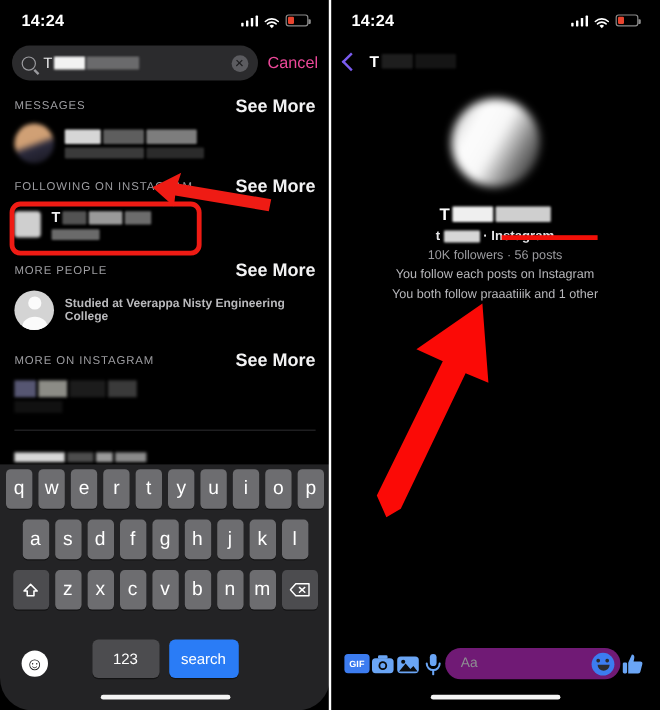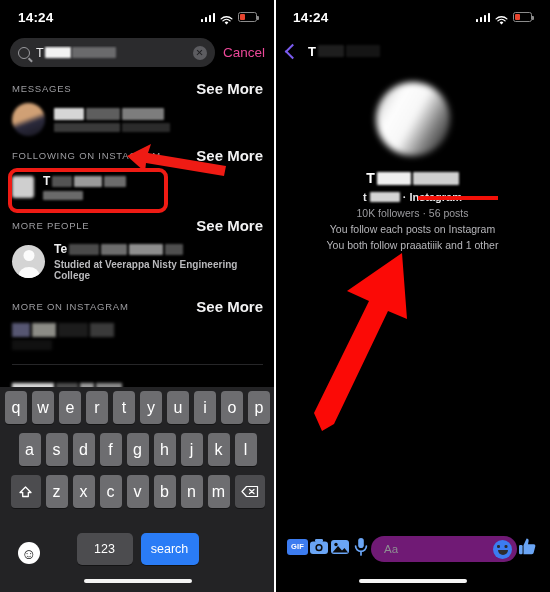--- a/index.html
+++ b/index.html
@@ -3,21 +3,21 @@
 <meta charset="utf-8">
 <style>
   * { box-sizing: border-box; margin: 0; padding: 0; }
   html, body {
     width: 550px; height: 592px;
     background: #000;
     font-family: "Liberation Sans", sans-serif;
     overflow: hidden;
   }
   .screens { position: relative; width: 550px; height: 592px; display: flex; }
-  .phone { position: relative; width: 275px; height: 592px; background: #000; overflow: hidden; }
+  .phone { position: relative; width: 275px; height: 592px; background: #000; overflow: hidden; border-radius: 27px; }
   .divider { position: absolute; left: 274px; top: 0; width: 2px; height: 592px; background: #ffffff; z-index: 40; }
 
   
   .statusbar { position: relative; height: 34px; display: flex; align-items: center; justify-content: space-between; padding: 0 18px; }
   .clock { color: #fff; font-size: 13.5px; font-weight: bold; letter-spacing: .2px; }
   .status-icons { display: flex; align-items: center; gap: 5px; }
   .bars { display: flex; align-items: flex-end; gap: 1.5px; height: 10px; }
   .bars i { display: block; width: 2.5px; background: #fff; border-radius: .5px; }
   .bars i:nth-child(1){height:3.5px;} .bars i:nth-child(2){height:5.5px;}
   .bars i:nth-child(3){height:7.5px;} .bars i:nth-child(4){height:9.5px;}
@@ -87,21 +87,21 @@
   .profile { display:flex; flex-direction:column; align-items:center; padding-top: 18px; }
   .pfp { width: 74px; height: 74px; border-radius: 50%; background: linear-gradient(120deg,#b9b9b9 0%, #fdfdfd 28%, #f7f7f7 50%, #828282 72%, #0d0d0d 100%); filter: blur(3.4px); }
   .p-name { margin-top: 14px; display:flex; align-items:center; gap:2px; }
   .p-name .lit { color:#fff; font-size:14px; font-weight:bold; }
   .p-handle { margin-top: 5px; display:flex; align-items:center; gap:3px; }
   .p-handle .lit { color:#e6e6e8; font-size:11px; font-weight:bold; }
   .p-meta { margin-top: 4px; color:#9b9b9f; font-size:10.5px; position:relative; }
   .p-line { margin-top: 4px; color:#b6b6ba; font-size:10.5px; }
 
   
-  .composer { position:absolute; left:0; right:0; bottom:22px; display:flex; gap: 0; padding: 0 12px; height: 34px; }
+  .composer { position:absolute; left:0; right:0; bottom:22px; display:flex; align-items:center; gap: 0; padding: 0 12px; height: 34px; }
   .ci { width: 21px; height: 21px; flex:none; display:flex; align-items:center; justify-content:center; }
   .gifbox { width:21px; height:16px; border-radius:3px; background:#3c7cf0; color:#fff; font-size:7.5px; font-weight:bold; display:flex; align-items:center; justify-content:center; letter-spacing:.2px;}
   .aa { flex:1; height: 26px; background:#701a75; border-radius:13px; display:flex; align-items:center; padding: 0 5px 0 13px; justify-content: space-between; }
   .aa span { color:#8e8e93; font-size:11.5px; }
   .emo-blue { width: 19px; height:19px; border-radius:50%; background:#3c7cf0; position:relative; }
   .emo-blue::before { content:''; position:absolute; left:4px; top:5.5px; width:2.6px; height:2.6px; border-radius:50%; background:#2c2c2e; box-shadow: 7.5px 0 0 #2c2c2e; }
   .emo-blue::after { content:''; position:absolute; left:4.5px; top:10px; width:10px; height:5px; border-radius: 0 0 6px 6px; background:#2c2c2e; }
 
   
   .anno { position:absolute; pointer-events:none; z-index: 30; }
@@ -188,27 +188,20 @@
       </div>
     </div>
 
     <div class="sec" style="margin-top:6px;">
       <div class="sec-title">MORE PEOPLE</div>
       <div class="sec-more">See More</div>
     </div>
     <div class="row" style="padding-top:6px;">
       <div class="av av-gray"></div>
       <div class="rtxt">
-        <div class="rname">
-          <span class="lit">Te</span>
-          <span class="blurbar" style="width:30px;height:11px;background:#4a4a4a;"></span>
-          <span class="blurbar" style="width:26px;height:11px;background:#6d6d6d;"></span>
-          <span class="blurbar" style="width:34px;height:11px;background:#8e8e8e;"></span>
-          <span class="blurbar" style="width:18px;height:11px;background:#4f4f4f;"></span>
-        </div>
         <div class="rsub">Studied at Veerappa Nisty Engineering College</div>
       </div>
     </div>
 
     <div class="sec" style="margin-top:10px;">
       <div class="sec-title">MORE ON INSTAGRAM</div>
       <div class="sec-more">See More</div>
     </div>
     <div class="tiles">
       <div class="tile-line">

